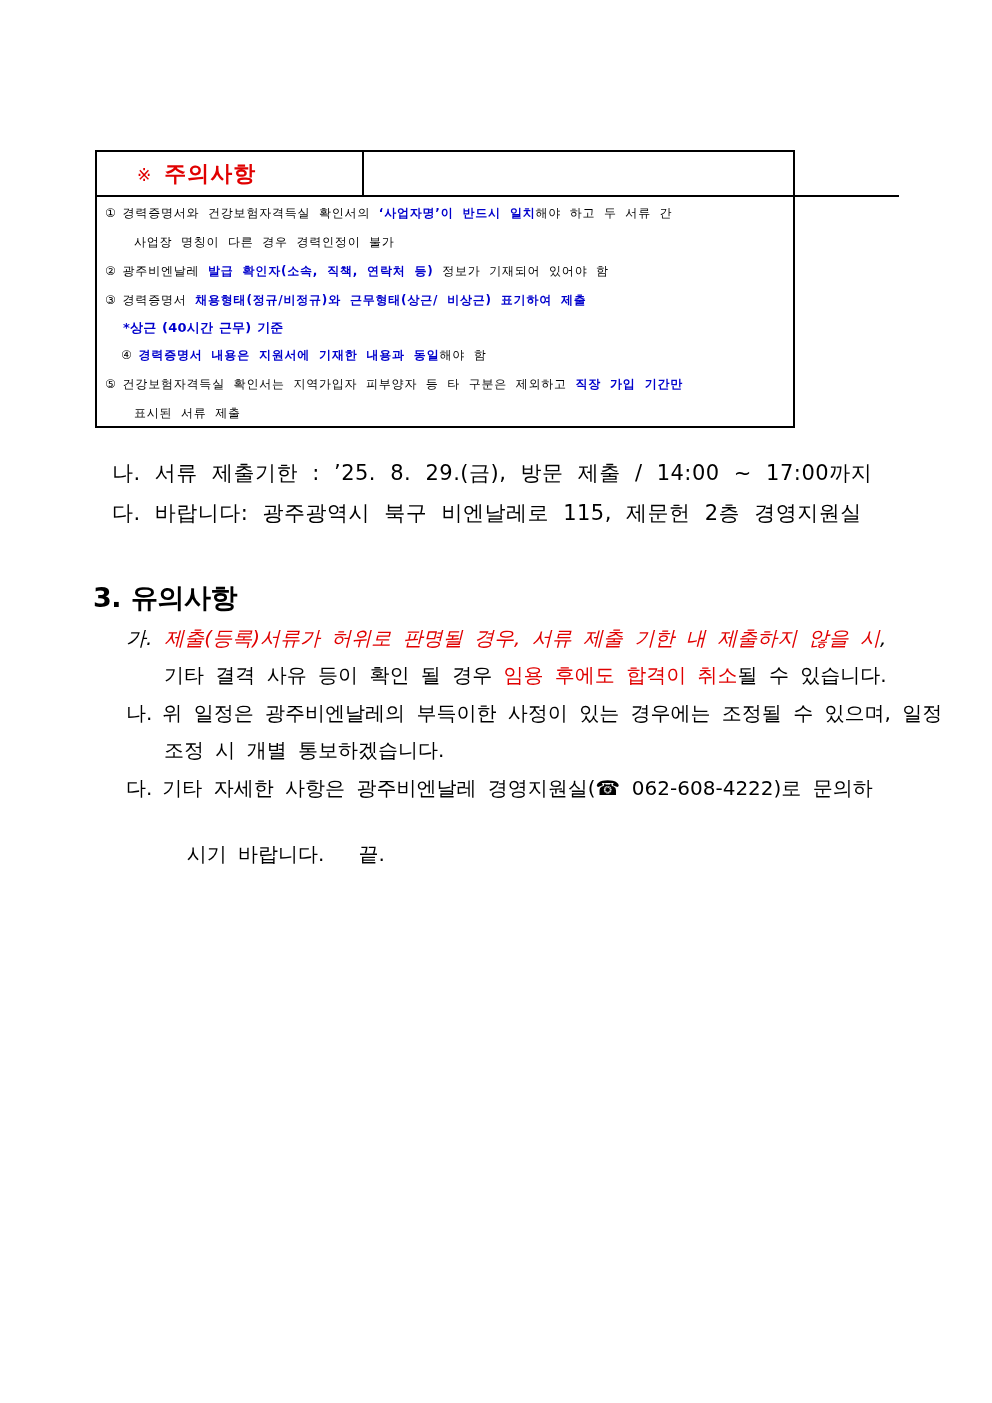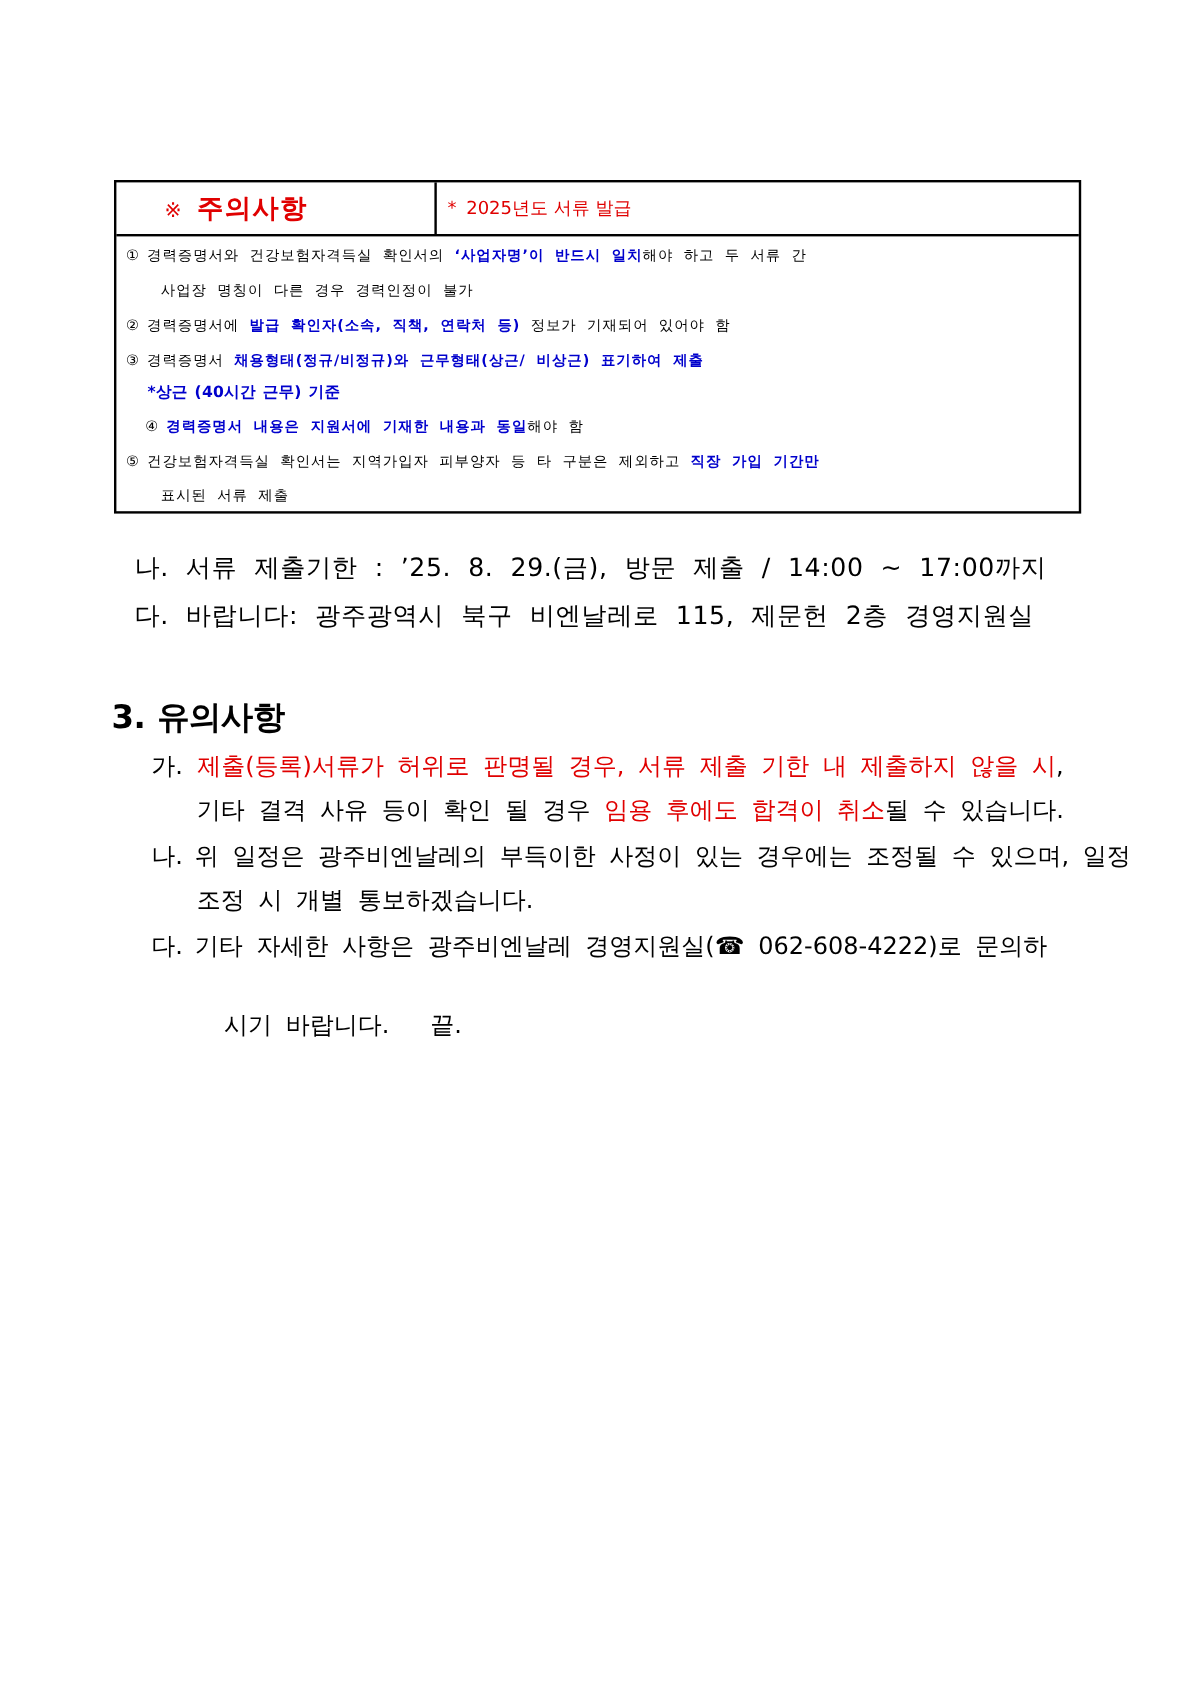--- a/index.html
+++ b/index.html
@@ -17,21 +17,21 @@
     }
     .red { color: #e00000; }
     .blue { color: #0000cc; }
     .bold { font-weight: bold; }
 
     
     .notice-table {
       position: absolute;
       left: 95px;
       top: 150px;
-      width: 806px;
+      width: 700px;
       height: 278px;
       border: 2px solid #000;
       box-sizing: border-box;
     }
     .notice-header {
       position: absolute;
       left: 0;
       top: 0;
       width: 802px;
       height: 45px;
@@ -126,36 +126,33 @@
     .section-heading .num { margin-right: 10px; }
   </style>
 </head>
 <body>
 
 <div class="notice-table">
   <div class="notice-header">
     <div class="notice-title-cell">
       <span class="notice-title red"><span class="mark">※</span><span>주의사항</span></span>
     </div>
-    <div class="notice-sub-cell">
-      <span class="notice-sub red"><span class="star">*</span><span>2025년도 서류 발급</span></span>
-    </div>
   </div>
 
   <div class="notice-body">
 
     <div class="nline" style="top:4px;">
       <span class="circ">①</span><span>경력증명서와 건강보험자격득실 확인서의 </span><span class="blue bold">‘사업자명’이 반드시 일치</span><span>해야 하고 두 서류 간</span>
     </div>
     <div class="nline indent" style="top:33px;">
       <span>사업장 명칭이 다른 경우 경력인정이 불가</span>
     </div>
 
     <div class="nline" style="top:62px;">
-      <span class="circ">②</span><span>경력증명서에 </span><span class="blue bold">발급 확인자(소속, 직책, 연락처 등)</span><span> 정보가 기재되어 있어야 함</span>
+      <span class="circ">②</span><span>광주비엔날레 </span><span class="blue bold">발급 확인자(소속, 직책, 연락처 등)</span><span> 정보가 기재되어 있어야 함</span>
     </div>
 
     <div class="nline" style="top:91px;">
       <span class="circ">③</span><span>경력증명서 </span><span class="blue bold">채용형태(정규/비정규)와 근무형태(상근/ 비상근) 표기하여 제출</span>
     </div>
     <div class="nline note blue bold" style="top:119px;">
       <span>*상근 (40시간 근무) 기준</span>
     </div>
 
     <div class="nline" style="top:146px;margin-left:16px;">
@@ -171,21 +168,21 @@
   </div>
 </div>
 
 <div class="para lg" style="left:93px; top:459px;">나. 서류 제출기한 : ’25. 8. 29.(금), 방문 제출 / 14:00 ~ 17:00까지</div>
 <div class="para lg" style="left:93px; top:499px;">다. 바랍니다: 광주광역시 북구 비엔날레로 115, 제문헌 2층 경영지원실</div>
 
 <div class="section-heading">
   <span class="num">3.</span><span>유의사항</span>
 </div>
 
-<div class="para item" style="left:107px; top:624px;">
+<div class="para item" style="left:107px; top:624px;font-style:italic;">
   <span style="margin-right:12px;">가.</span><span class="red">제출(등록)서류가 허위로 판명될 경우, 서류 제출 기한 내 제출하지 않을 시</span><span>,</span>
 </div>
 <div class="para item" style="left:145px; top:661px;">
   <span>기타 결격 사유 등이 확인 될 경우 </span><span class="red">임용 후에도 합격이 취소</span><span>될 수 있습니다.</span>
 </div>
 
 <div class="para item" style="left:107px; top:699px;">
   <span style="margin-right:10px;">나.</span><span>위 일정은 광주비엔날레의 부득이한 사정이 있는 경우에는 조정될 수 있으며, 일정</span>
 </div>
 <div class="para item" style="left:145px; top:736px;text-align:right;">

